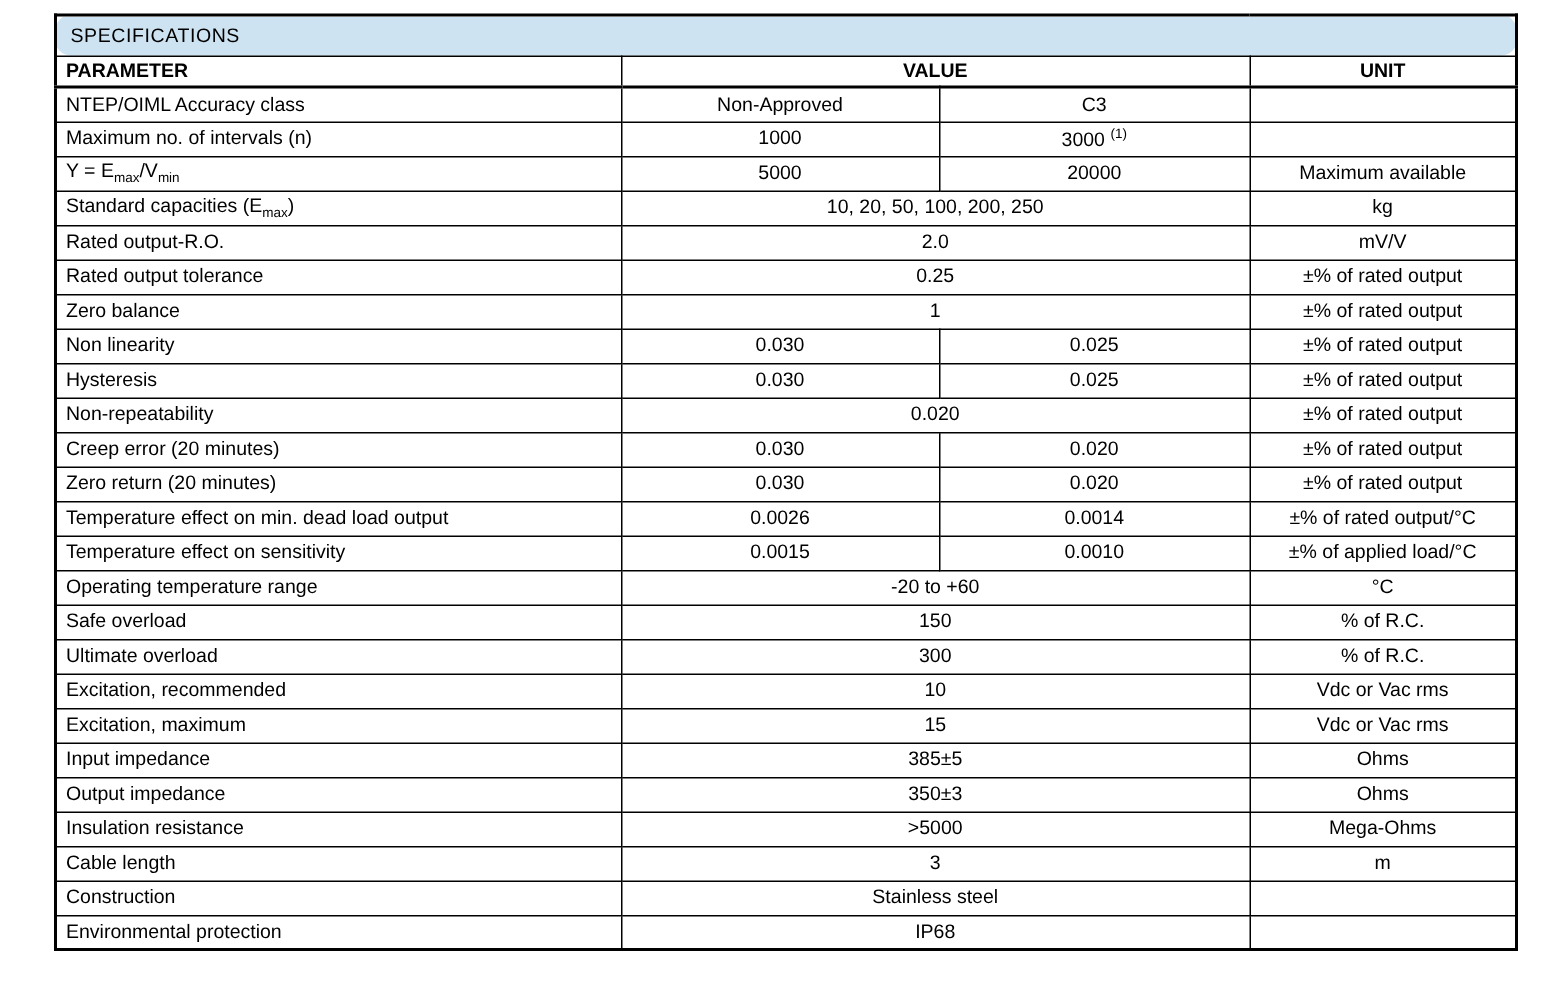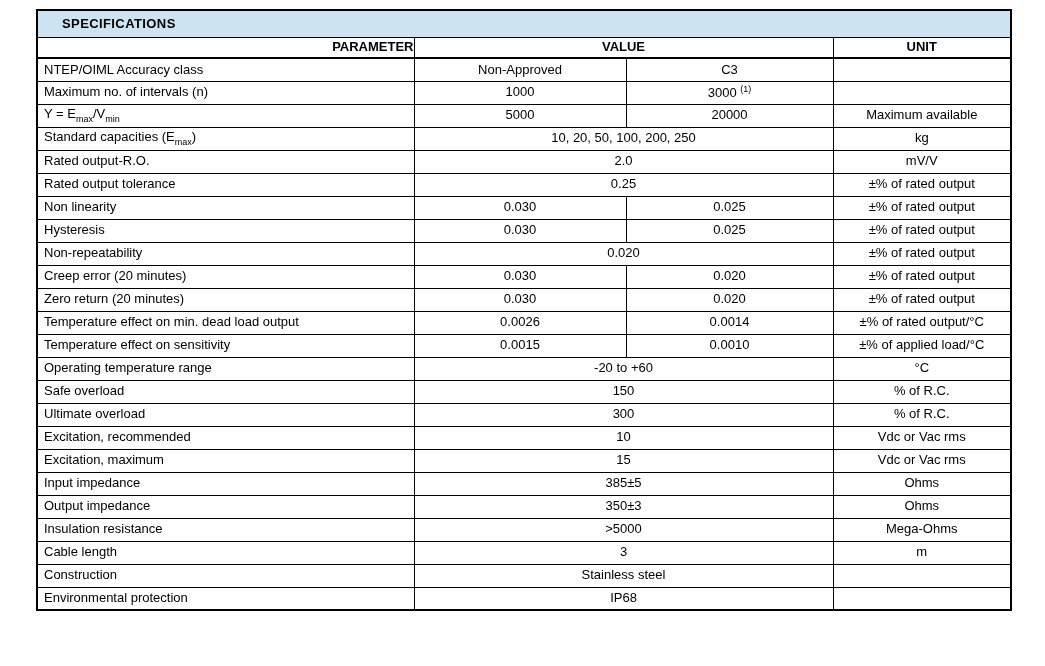--- a/index.html
+++ b/index.html
@@ -22,35 +22,36 @@
     border: 1px solid #000;
     overflow: hidden;
     white-space: nowrap;
     font-size: 13px;
     line-height: 1.1;
   }
   .title-cell {
     background: #cde3f1;
     height: 27px;
     text-align: left;
-    padding-left: 24px;
+    padding-left: 9px;
     font-size: 17px;
-    font-weight: bold;
+    font-weight: normal;
     letter-spacing: 0.4px;
     border-bottom: 2px solid #000;
+    border-radius: 10px;
   }
   .head-row th {
     height: 21px;
     font-weight: bold;
     text-align: center;
     border-bottom: 2px solid #000;
   }
   .head-row th.param-h {
-    text-align: right;
-    padding-left: 20px;
+    text-align: left;
+    padding-left: 6px;
   }
   tbody td { height: 23px; text-align: center; }
   tbody td.param {
     text-align: left;
     padding-left: 6px;
     margin-top: 35px;
   }
   sub { font-size: 9px; }
   sup { font-size: 9px; }
 </style>
@@ -103,20 +104,25 @@
           <td class="param">Rated output-R.O.</td>
           <td class="val" colspan="2">2.0</td>
           <td class="unit">mV/V</td>
         </tr>
         <tr>
           <td class="param">Rated output tolerance</td>
           <td class="val" colspan="2">0.25</td>
           <td class="unit">±% of rated output</td>
         </tr>
         <tr>
+          <td class="param">Zero balance</td>
+          <td class="val" colspan="2">1</td>
+          <td class="unit">±% of rated output</td>
+        </tr>
+        <tr>
           <td class="param">Non linearity</td>
           <td class="val">0.030</td>
           <td class="val">0.025</td>
           <td class="unit">±% of rated output</td>
         </tr>
         <tr>
           <td class="param">Hysteresis</td>
           <td class="val">0.030</td>
           <td class="val">0.025</td>
           <td class="unit">±% of rated output</td>

